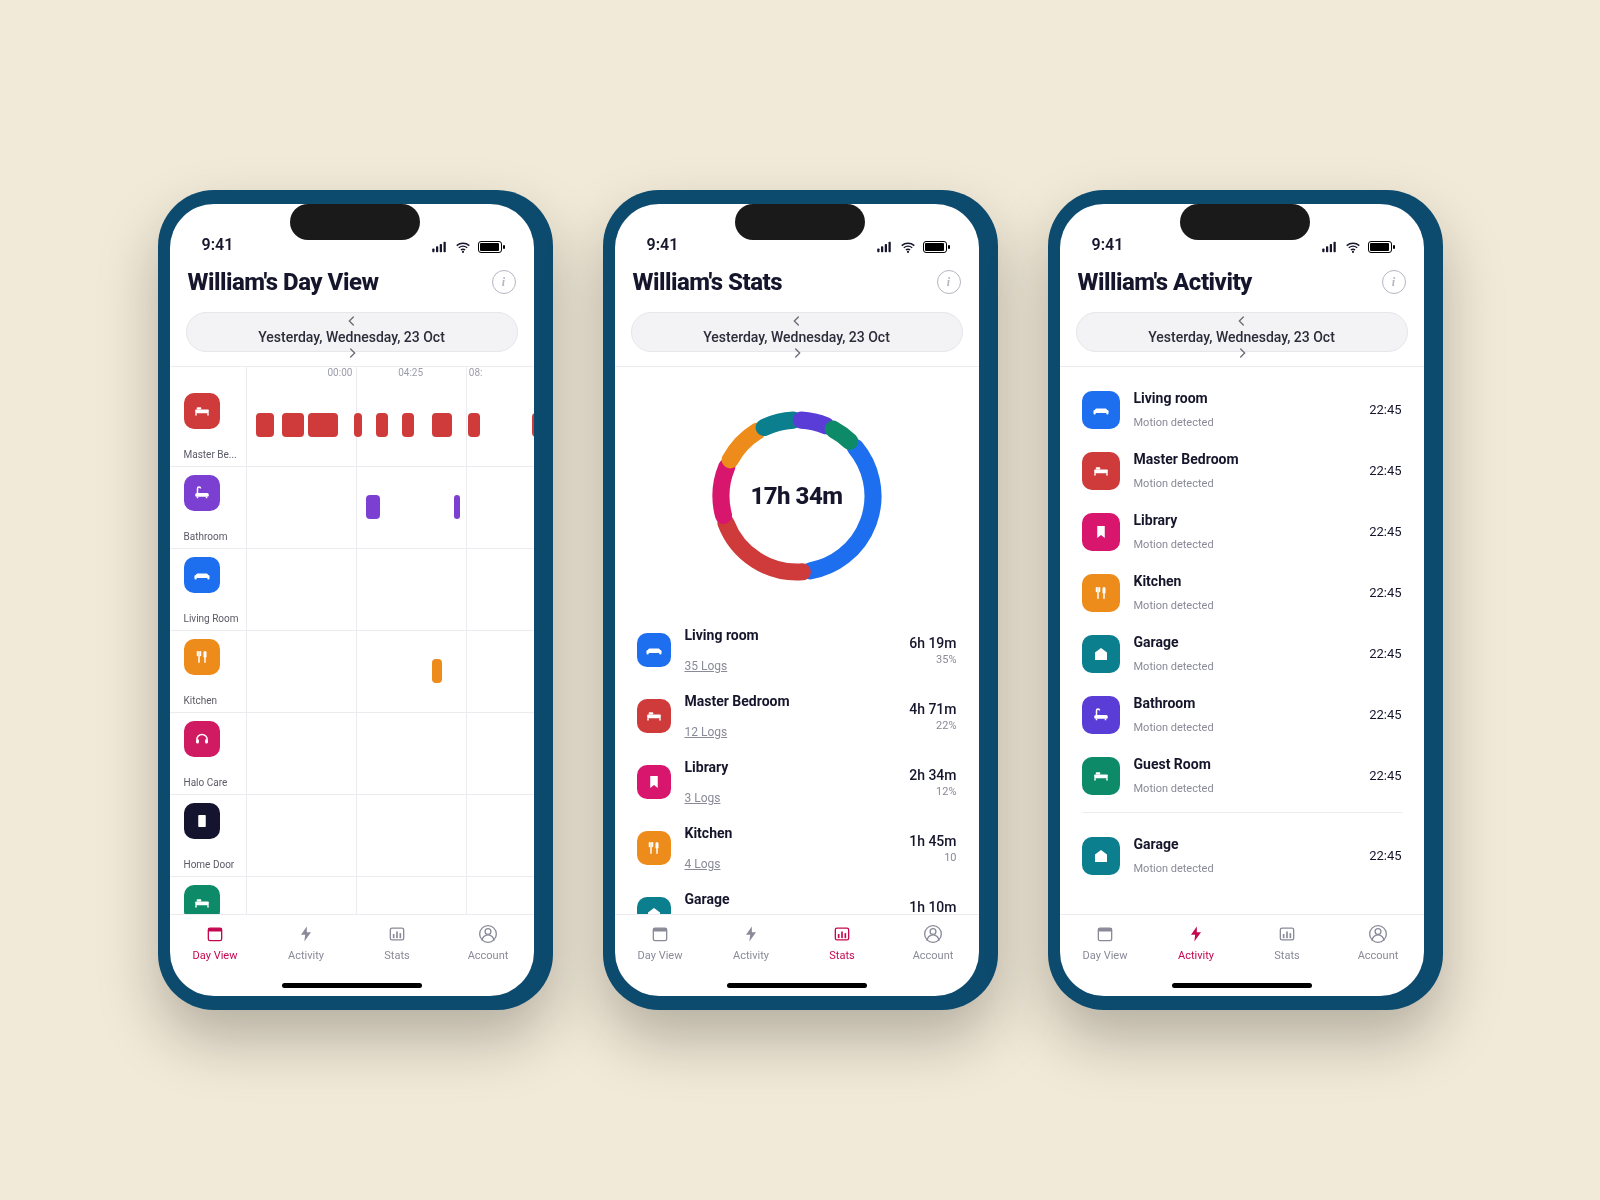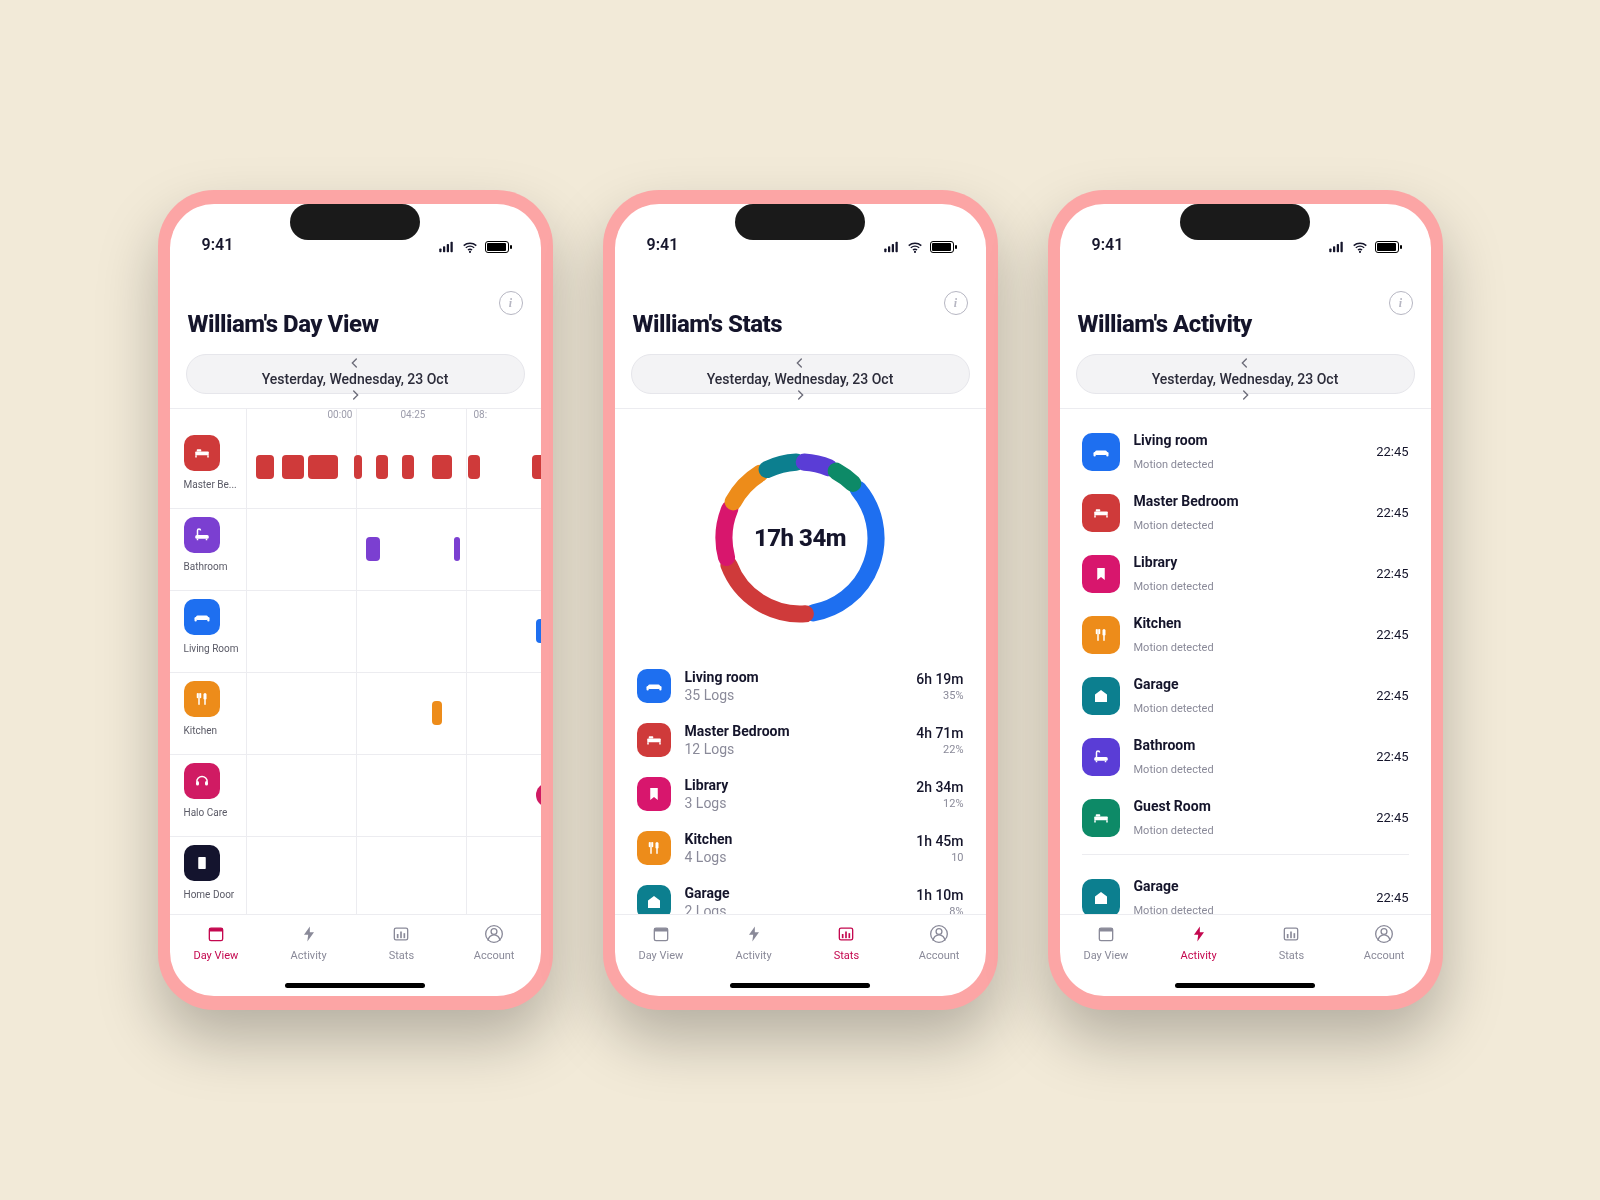--- a/index.html
+++ b/index.html
@@ -12,23 +12,23 @@
       justify-content: center;
       align-items: center;
       gap: 50px;
       font-family: -apple-system, BlinkMacSystemFont, "Segoe UI", Roboto, sans-serif;
       color: #15152b;
     }
 
     .phone {
       width: 395px;
       height: 820px;
-      background: #fca5a5;
+      background: #0c4a6e;
       border-radius: 56px;
-      padding: 14px 12px 14px 12px;
+      padding: 14px 19px 14px 12px;
       position: relative;
       box-shadow: 0 30px 60px rgba(0,0,0,.25);
     }
     .notch {
       position: absolute;
       left: 50%; top: 14px;
       transform: translateX(-50%);
       width: 130px; height: 36px;
       background: #1a1a1a;
       border-radius: 20px;
@@ -59,21 +59,21 @@
     .status-right { display: flex; gap: 6px; align-items: center; }
     .battery { width: 24px; height: 12px; border: 1.5px solid #000; border-radius: 3px; position: relative; }
     .battery::after { content: ""; position: absolute; right: -4px; top: 3px; width: 2px; height: 4px; background: #000; border-radius: 1px; }
     .battery-fill { position: absolute; left: 1px; top: 1px; bottom: 1px; right: 2px; background: #000; border-radius: 1px; }
 
     
     .header {
       padding: 8px 18px 6px 18px;
       display: flex; align-items: center; justify-content: space-between;
     }
-    .header h1 { font-size: 24px; font-weight: 800; letter-spacing: -.02em; margin-top: 42px; }
+    .header h1 { font-size: 24px; font-weight: 800; letter-spacing: -.02em; }
     .info-badge { width: 24px; height: 24px; border: 1.5px solid #b6b6c2; border-radius: 50%; display: flex; align-items:center; justify-content:center; font-size: 12px; color:#b6b6c2; font-weight:700; font-family: Georgia, serif; font-style: italic; }
 
     
     .date-row { padding: 10px 16px 14px; border-bottom: 1px solid #ececf0; }
     .date-pill {
       background: #f3f3f5; border: 1px solid #e6e6eb;
       border-radius: 999px; height: 40px;
       display: flex; align-items: center; justify-content: space-between;
       padding: 0 10px; font-size: 14px; font-weight: 500; color: #2c2c3a; flex-direction: column;
     }
@@ -86,21 +86,21 @@
       display: flex; font-size: 10px; color: #9c9cab; pointer-events: none;
     }
     .time-ticks span { width: 110px; padding-left: 6px; }
     .tl-row {
       position: relative; border-bottom: 1px solid #ececf0; height: 82px;
       display: flex; align-items: flex-start;
     }
     .tl-row:first-child { padding-top: 18px; height: 100px; }
     .tl-label {
       width: 76px; padding: 8px 0 0 14px;
-      display: flex; flex-direction: column; align-items:flex-start; gap: 8px;
+      display: flex; flex-direction: column; align-items:flex-start; gap: 20px;
       font-size: 10px; color: #5a5a66;
       white-space: nowrap; overflow: hidden; text-overflow: ellipsis;
     }
     .room-icon {
       width: 36px; height: 36px; border-radius: 10px;
       display: flex; align-items: center; justify-content: center;
       color: #fff;
     }
     .room-icon svg { width: 18px; height: 18px; }
     .tl-track {
@@ -111,21 +111,21 @@
     .tl-row:first-child .bar { top: 46px; }
 
     
     .stats-body { flex: 1; overflow:hidden; padding: 24px 0 0 0; }
     .donut-wrap { display:flex; justify-content:center; align-items:center; height: 210px; position:relative; }
     .donut-center { position:absolute; font-size: 24px; font-weight: 800; letter-spacing: -.02em; }
     .stat-list { padding: 16px 22px 0; }
     .stat-item { display:flex; align-items:center; gap: 14px; padding: 10px 0; }
     .stat-text { flex:1; }
     .stat-name { font-size: 14px; font-weight: 700; }
-    .stat-sub { font-size: 14px; color: #8a8a99; margin-top: 2px; }
+    .stat-sub { font-size: 12px; color: #8a8a99; margin-top: 16px; text-decoration: underline; }
     .stat-right { text-align: right; }
     .stat-time { font-size: 14px; font-weight: 500; }
     .stat-pct { font-size: 11px; color: #8a8a99; margin-top: 2px;}
 
     
     .activity-body { flex:1; overflow:hidden; padding: 12px 22px 0; }
     .act-group { position: relative; }
     .act-line { position:absolute; left: 20px; top: 20px; bottom: 20px; width: 1px; background: #e0e0e6; }
     .act-item { display:flex; align-items:center; gap:14px; padding: 11px 0; position:relative; background:#fff; }
     .act-text { flex:1; }

